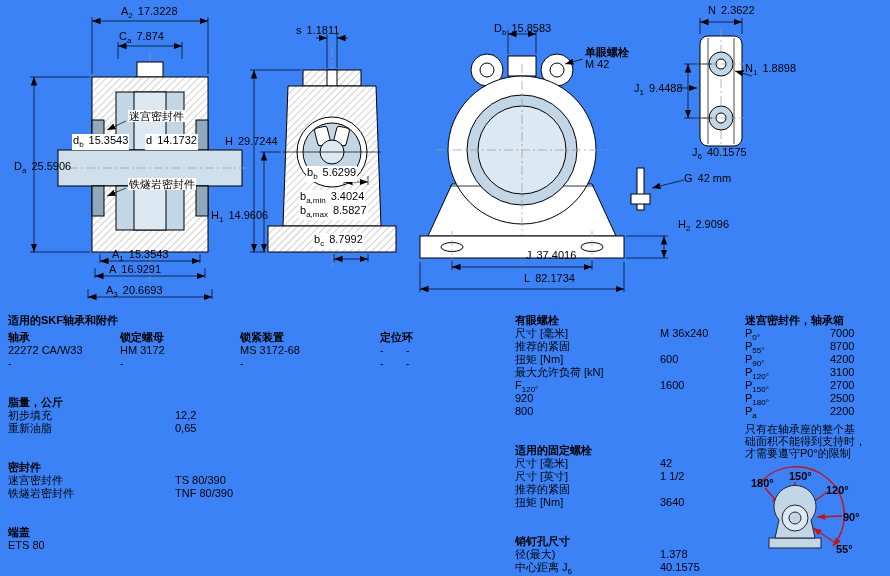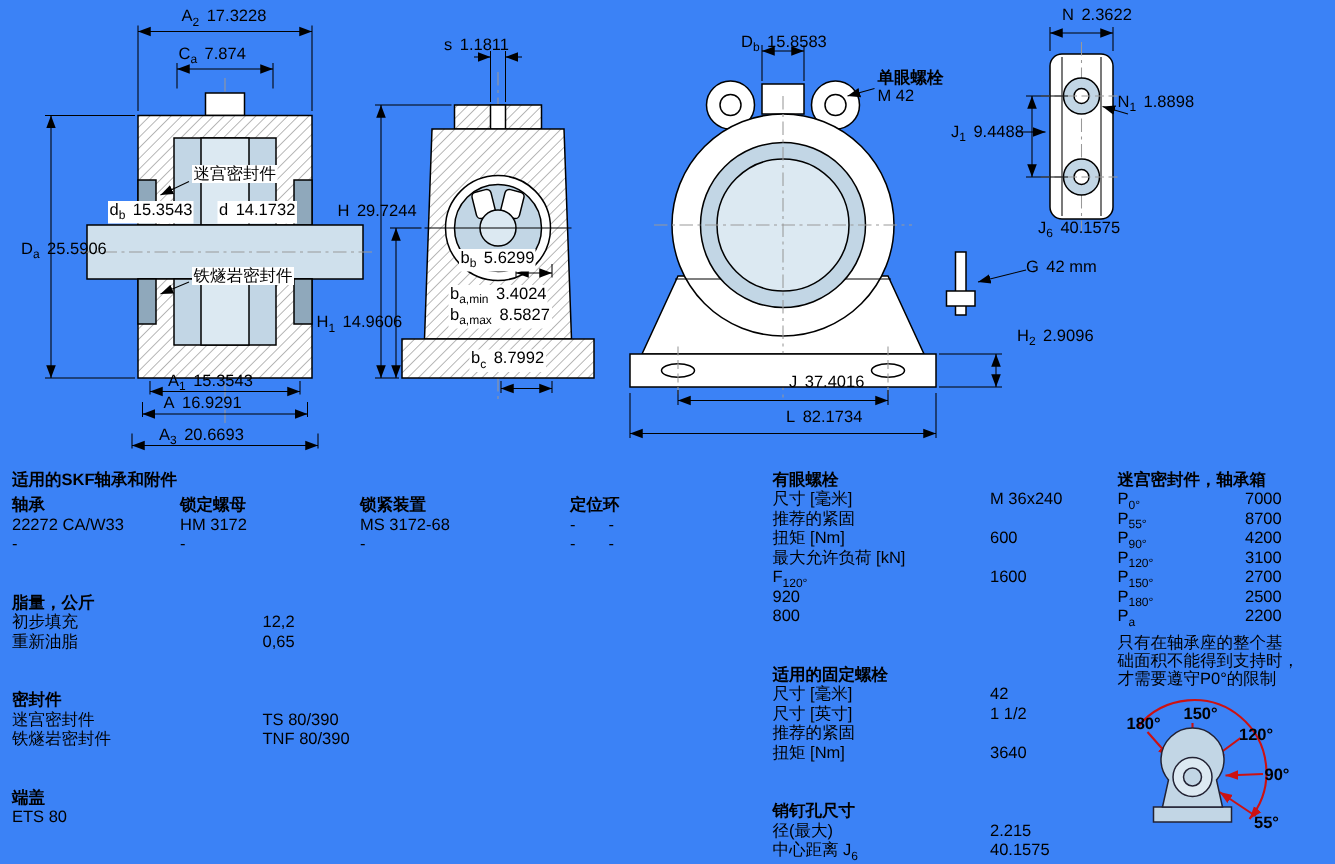--- a/index.html
+++ b/index.html
@@ -289,21 +289,21 @@
         <span class="val"></span>
       </div>
     <div class="kv">
         <span class="lab">扭矩 [Nm]</span>
         <span class="val">3640</span>
       </div>
 
     <div class="h sect">销钉孔尺寸</div>
     <div class="kv">
         <span class="lab"><span>径(最大)</span><sub></sub></span>
-        <span class="val">2.215</span>
+        <span class="val">1.378</span>
       </div>
     <div class="kv">
         <span class="lab"><span>中心距离 J</span><sub>6</sub></span>
         <span class="val">40.1575</span>
       </div>
   </div>
 
   <div class="col right" style="left:745px;top:314px;width:142px">
     <div class="h">迷宫密封件，轴承箱</div>
     <div class="kv">

